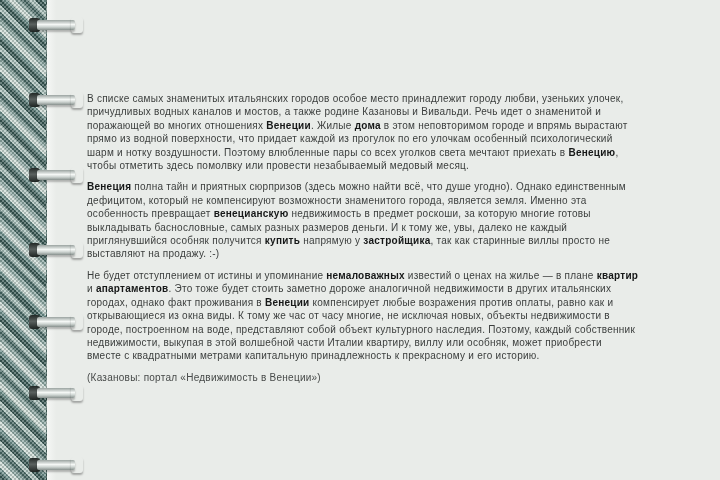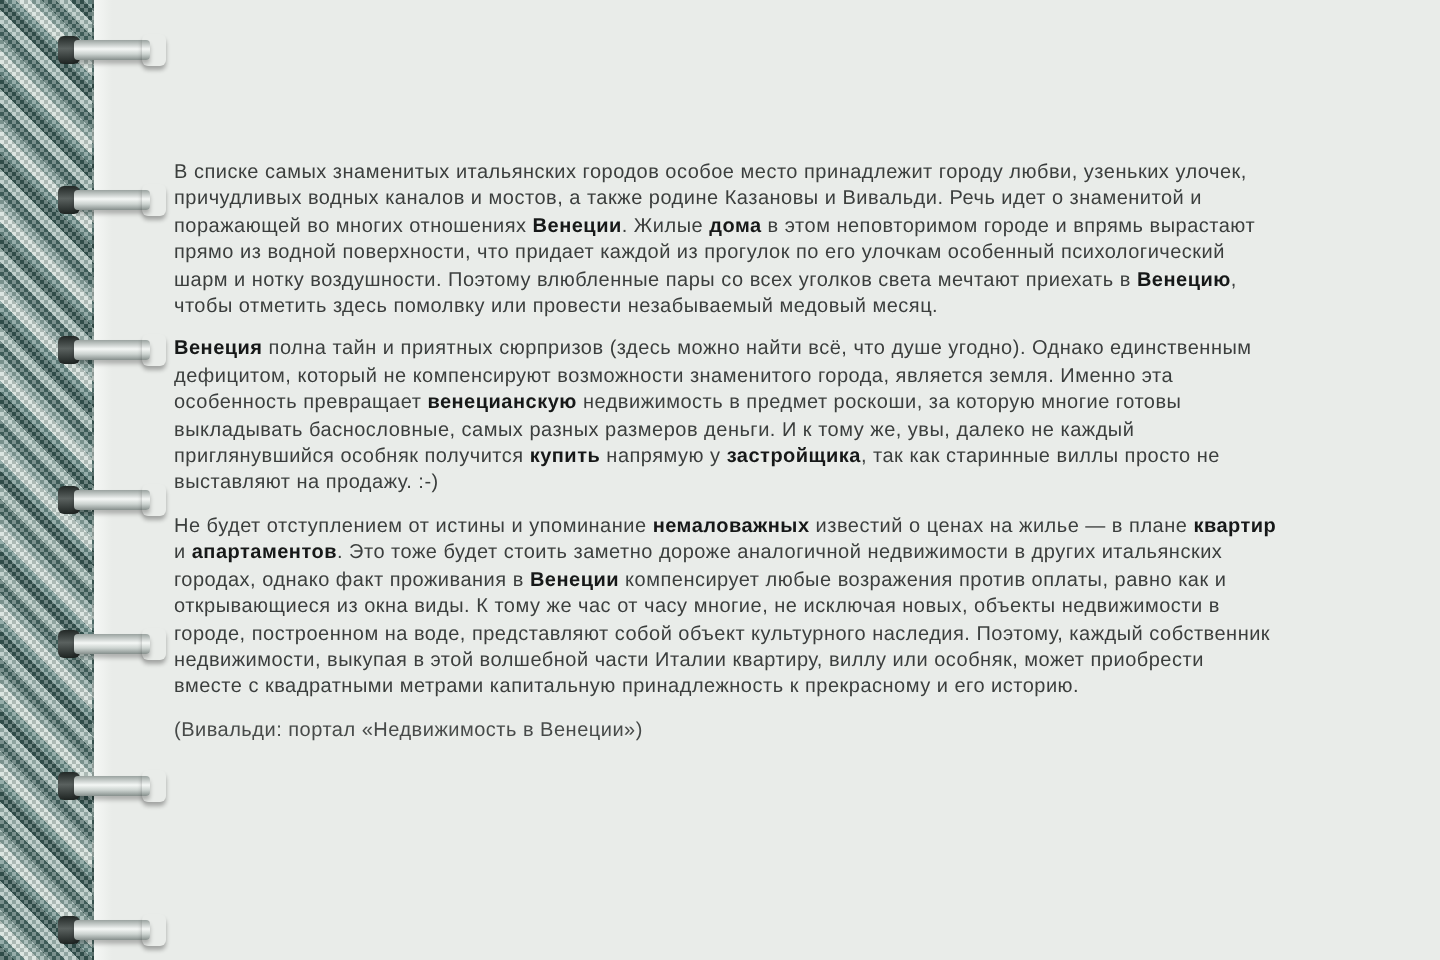--- a/index.html
+++ b/index.html
@@ -57,21 +57,21 @@
     position: absolute; right: 0; top: 1px;
     width: 12px; height: 16px;
     background: linear-gradient(180deg, #272c2b, #61696六 0, #5d6562 45%, #232928);
     border-radius: 3px;
     box-shadow: 0 2px 2px rgba(0,0,0,0.3);
   }
 
   
   .article {
     position: absolute;
-    left: 87px; top: 80px;
+    left: 87px; top: 92px;
     width: 552px;
     color: #3b3e3d;
     font-size: 10px;
     line-height: 13.4px;
     letter-spacing: 0.25px;
   }
   .article p.para { margin: 0 0 8px 0; }
   .article b { color: #161818; font-weight: bold; }
   .article .footer-line { margin: 6px 0 0 0; color: #474a49; }
 </style>
@@ -117,16 +117,16 @@
       <span class="cap-left"></span>
       <span class="bar"></span>
       <span class="cap-right"></span>
     </div>
 
   <div class="article">
 
     <p class="para"><span>В списке самых знаменитых итальянских городов особое место принадлежит городу любви, узеньких улочек, причудливых водных каналов и мостов, а также родине Казановы и Вивальди. Речь идет о знаменитой и поражающей во многих отношениях </span><b>Венеции</b><span>. Жилые </span><b>дома</b><span> в этом неповторимом городе и впрямь вырастают прямо из водной поверхности, что придает каждой из прогулок по его улочкам особенный психологический шарм и нотку воздушности. Поэтому влюбленные пары со всех уголков света мечтают приехать в </span><b>Венецию</b><span>, чтобы отметить здесь помолвку или провести незабываемый медовый месяц.</span></p>
       <p class="para"><b>Венеция</b><span> полна тайн и приятных сюрпризов (здесь можно найти всё, что душе угодно). Однако единственным дефицитом, который не компенсируют возможности знаменитого города, является земля. Именно эта особенность превращает </span><b>венецианскую</b><span> недвижимость в предмет роскоши, за которую многие готовы выкладывать баснословные, самых разных размеров деньги. И к тому же, увы, далеко не каждый приглянувшийся особняк получится </span><b>купить</b><span> напрямую у </span><b>застройщика</b><span>, так как старинные виллы просто не выставляют на продажу. :-)</span></p>
       <p class="para"><span>Не будет отступлением от истины и упоминание </span><b>немаловажных</b><span> известий о ценах на жилье — в плане </span><b>квартир</b><span> и </span><b>апартаментов</b><span>. Это тоже будет стоить заметно дороже аналогичной недвижимости в других итальянских городах, однако факт проживания в </span><b>Венеции</b><span> компенсирует любые возражения против оплаты, равно как и открывающиеся из окна виды. К тому же час от часу многие, не исключая новых, объекты недвижимости в городе, построенном на воде, представляют собой объект культурного наследия. Поэтому, каждый собственник недвижимости, выкупая в этой волшебной части Италии квартиру, виллу или особняк, может приобрести вместе с квадратными метрами капитальную принадлежность к прекрасному и его историю.</span></p>
-      <p class="footer-line">(Вивальди: портал «Недвижимость в Венеции»)</p>
+      <p class="footer-line">(Казановы: портал «Недвижимость в Венеции»)</p>
   </div>
 
 </div>
 
 </body></html>

